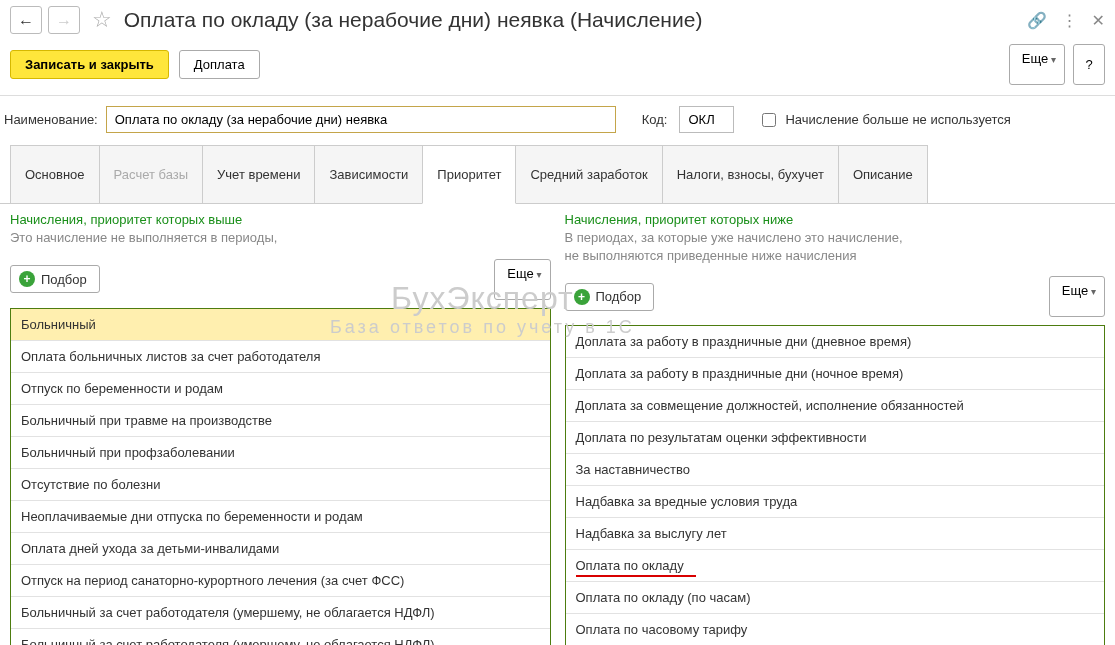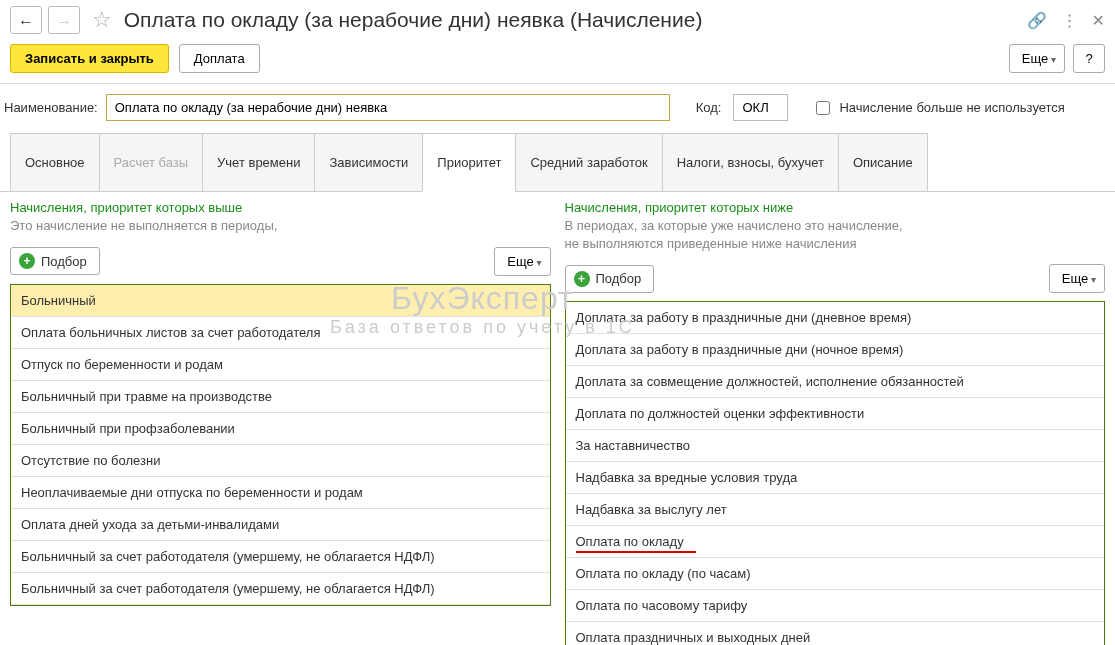--- a/index.html
+++ b/index.html
@@ -38,33 +38,33 @@
   }
   .btn {
     border: 1px solid #aaa;
     background: #fff;
     padding: 6px 14px;
     border-radius: 3px;
     cursor: pointer;
     font-size: 13px;
   }
   .btn-primary { background: #ffe63b; border-color: #d6b800; font-weight: bold; }
-  .btn-more { padding: 6px 8px 6px 12px; }
+  .btn-more { padding: 6px 8px 18px 12px; }
   .btn-more:after { content: " ▾"; color: #666; font-size: 10px; }
   .btn-help { width: 32px; padding: 6px 0; text-align: center; }
 
   .form-row { display: flex; align-items: center; padding: 10px 4px 12px; gap: 8px; }
   .lbl { color: #333; }
   .input {
     border: 1px solid #c4a54a;
     background: #fff;
     padding: 5px 8px;
     font-size: 13px;
   }
-  .input-name { width: 564px; }
+  .input-name { width: 510px; }
   .input-code { width: 55px; border-color: #bbb; margin-left: 4px; }
   .chk { margin-left: 16px; display: flex; align-items: center; gap: 6px; }
   .chk input { width: 14px; height: 14px; }
 
   .tabs {
     display: flex;
     border-bottom: 1px solid #ccc;
     padding: 0 10px;
   }
   .tab {
@@ -221,20 +221,21 @@
     </div>
     <div class="list" id="list-left">
           <div class="list-row selected">Больничный</div>
           <div class="list-row">Оплата больничных листов за счет работодателя</div>
           <div class="list-row">Отпуск по беременности и родам</div>
           <div class="list-row">Больничный при травме на производстве</div>
           <div class="list-row">Больничный при профзаболевании</div>
           <div class="list-row">Отсутствие по болезни</div>
           <div class="list-row">Неоплачиваемые дни отпуска по беременности и родам</div>
           <div class="list-row">Оплата дней ухода за детьми-инвалидами</div>
+          <div class="list-row">Отпуск на период санаторно-курортного лечения (за счет ФСС)</div>
           <div class="list-row">Больничный за счет работодателя (умершему, не облагается НДФЛ)</div>
           <div class="list-row">Больничный за счет работодателя (умершему, не облагается НДФЛ)</div>
         </div>
   </div>
 
   <div class="panel">
     <div class="panel-head">
       <div class="green">Начисления, приоритет которых ниже</div>
       <div class="hint">
         <span>В периодах, за которые уже начислено это начисление,</span><br>
@@ -245,21 +246,21 @@
       <div class="btn-pick">
         <span class="plus-circ">+</span>
         <span>Подбор</span>
       </div>
       <button class="btn btn-more">Еще</button>
     </div>
     <div class="list" id="list-right">
           <div class="list-row">Доплата за работу в праздничные дни (дневное время)</div>
           <div class="list-row">Доплата за работу в праздничные дни (ночное время)</div>
           <div class="list-row">Доплата за совмещение должностей, исполнение обязанностей</div>
-          <div class="list-row">Доплата по должностей оценки эффективности</div>
+          <div class="list-row">Доплата по результатам оценки эффективности</div>
           <div class="list-row">За наставничество</div>
           <div class="list-row">Надбавка за вредные условия труда</div>
           <div class="list-row">Надбавка за выслугу лет</div>
           <div class="list-row highlight-under">Оплата по окладу</div>
           <div class="list-row">Оплата по окладу (по часам)</div>
           <div class="list-row">Оплата по часовому тарифу</div>
           <div class="list-row">Оплата праздничных и выходных дней</div>
         </div>
   </div>
 

